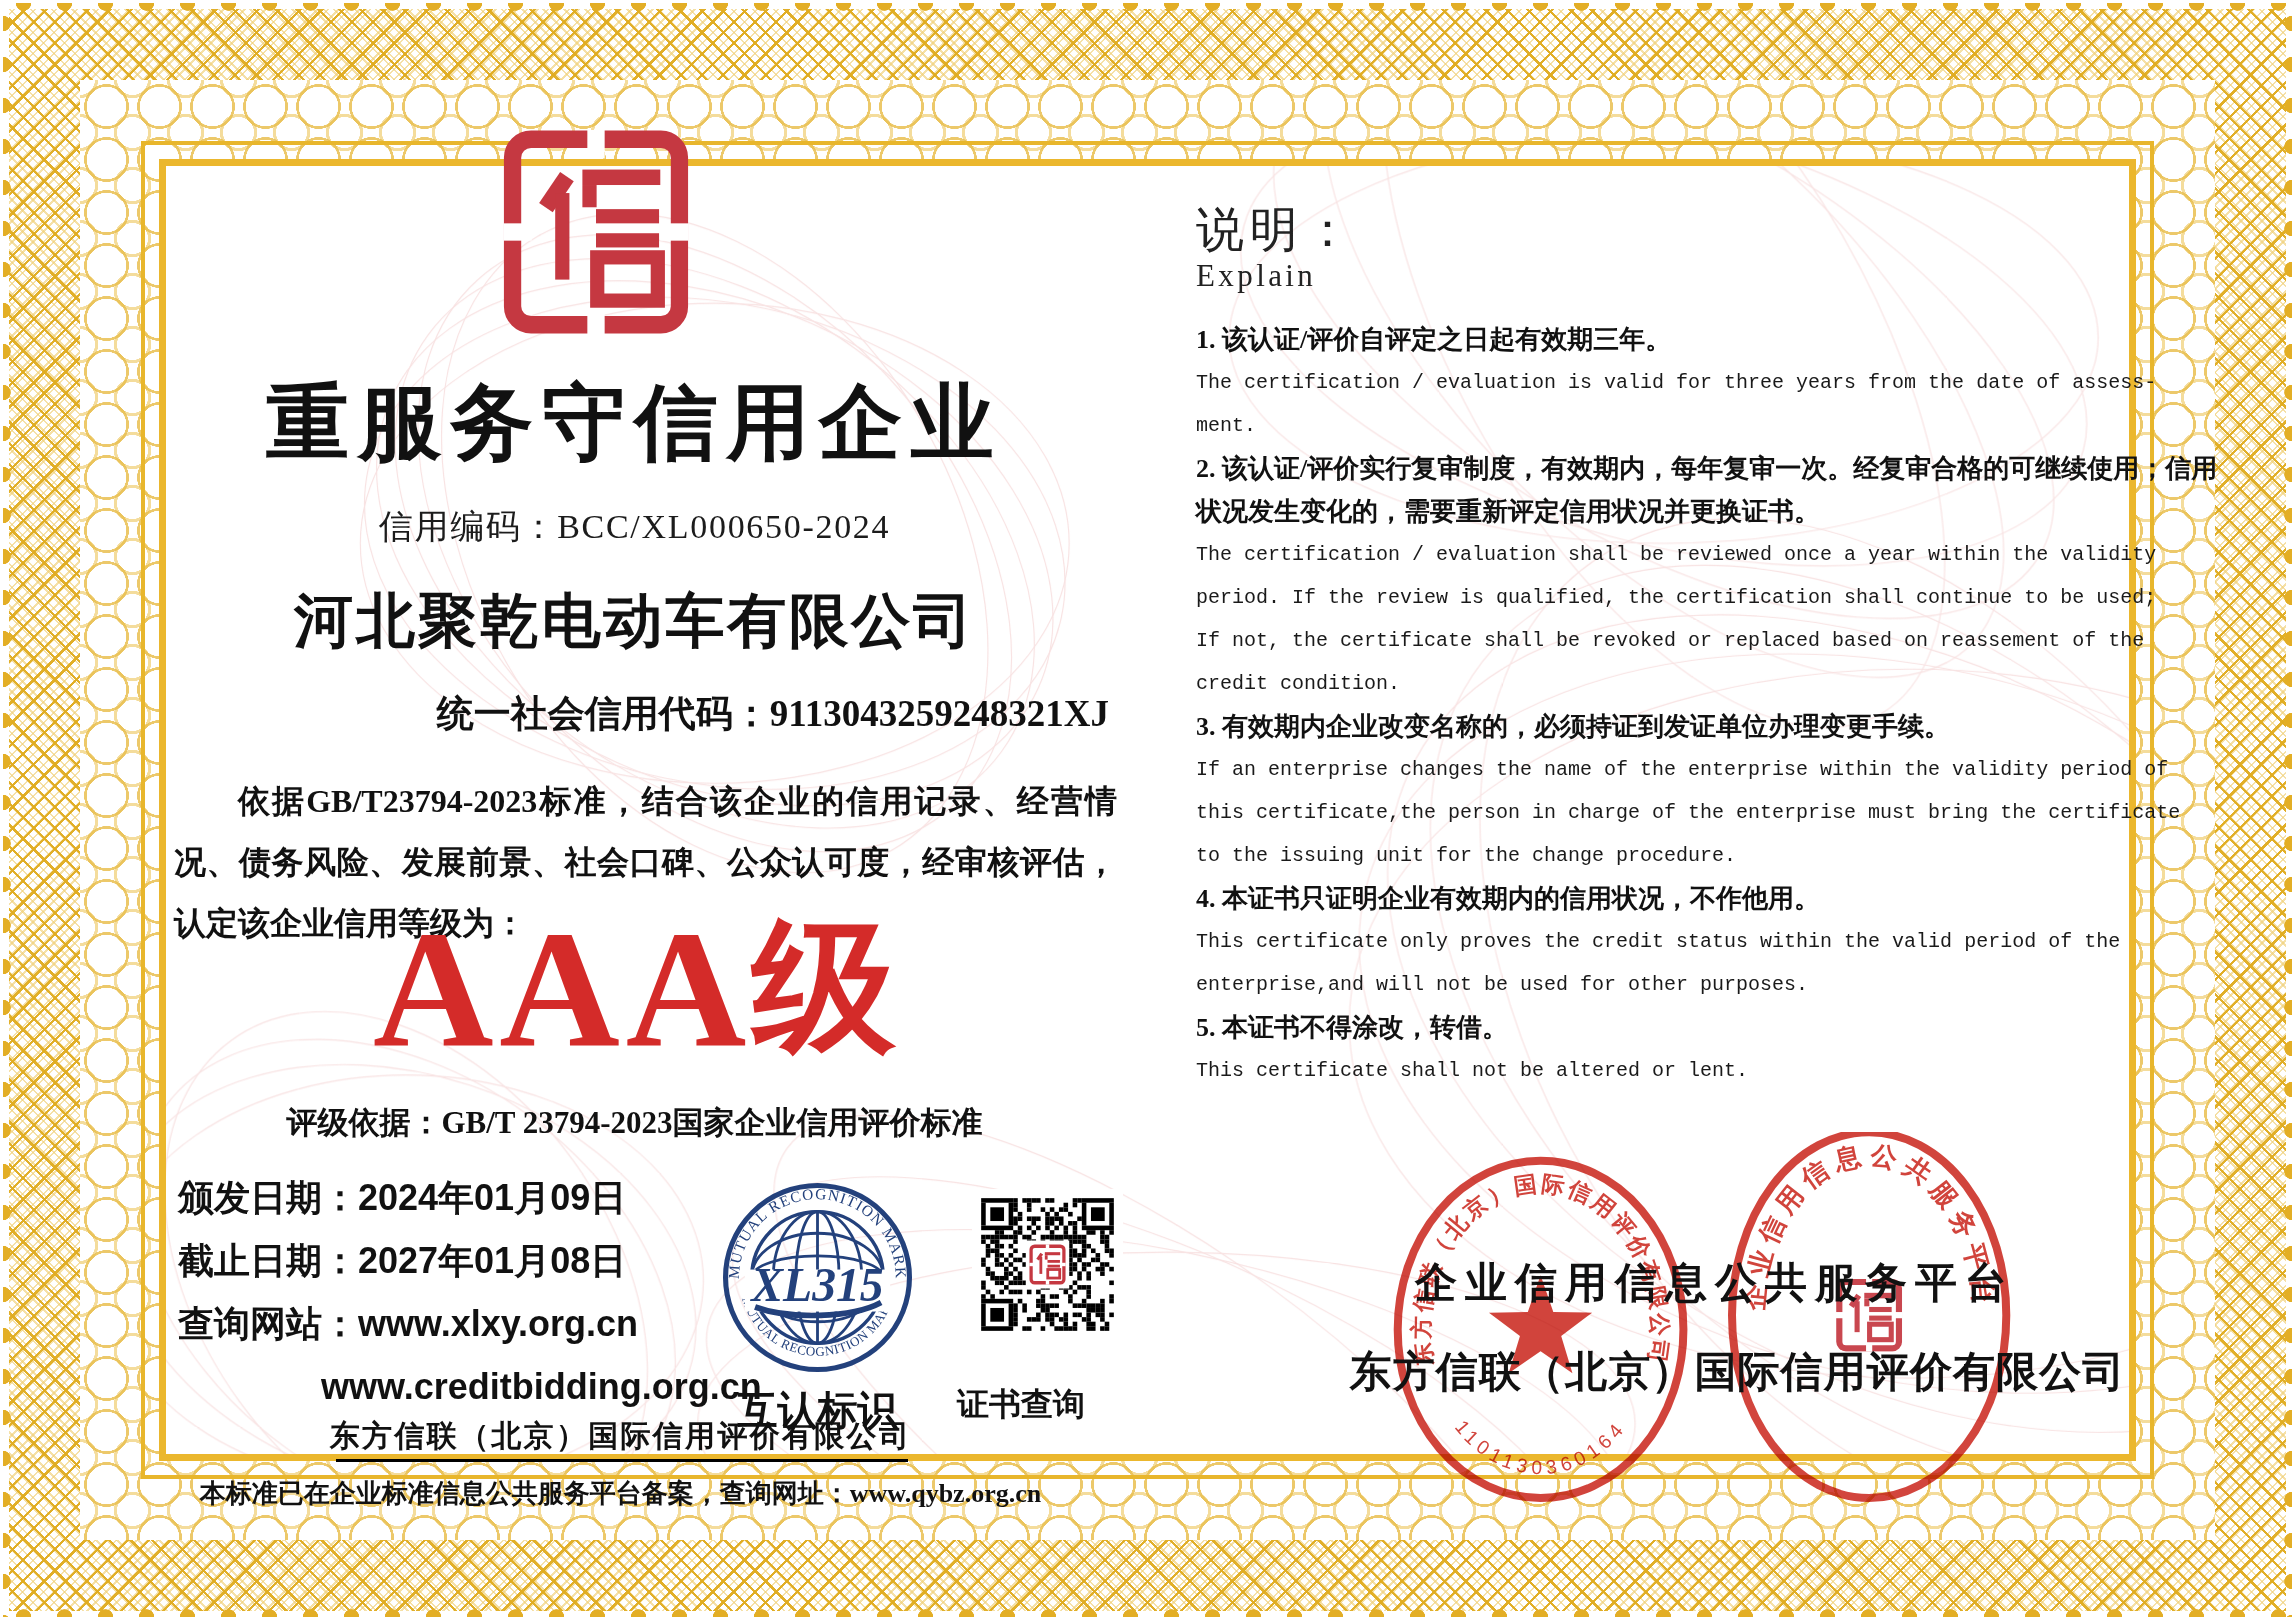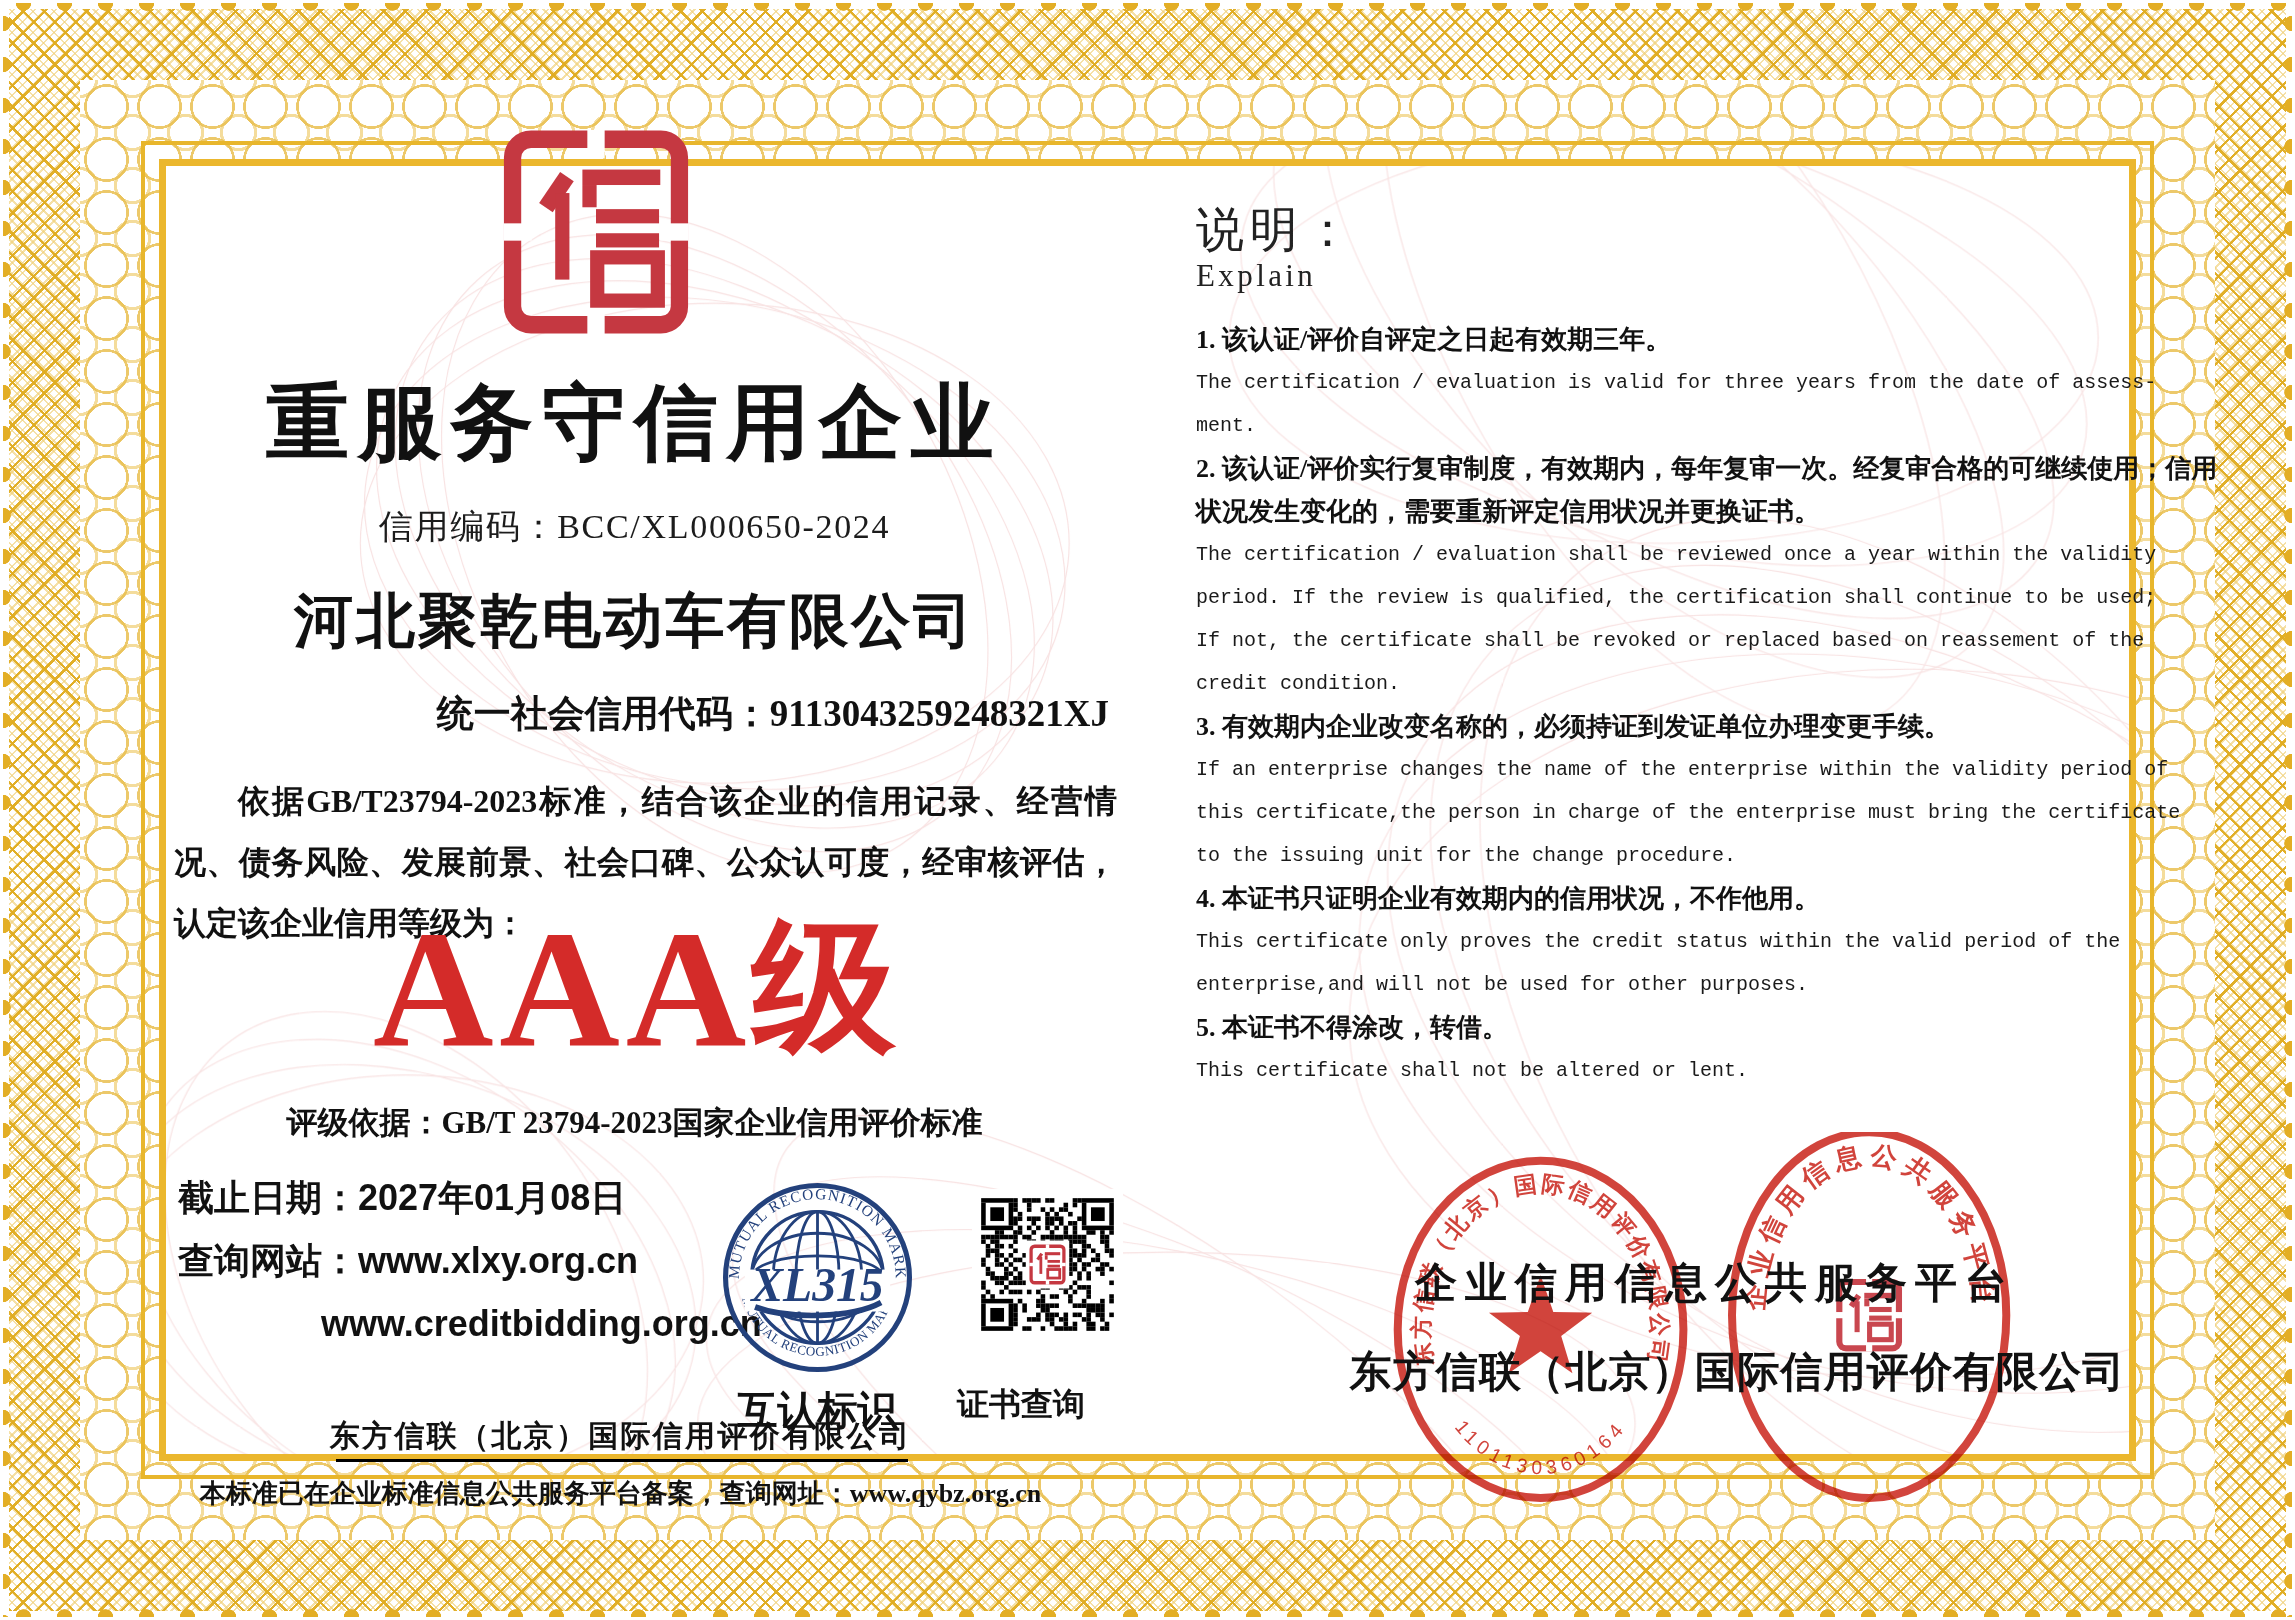--- a/index.html
+++ b/index.html
@@ -155,20 +155,23 @@
   <div class="uscc">
     <span>统一社会信用代码：</span><span>9113043259248321XJ</span>
   </div>
   <div class="para">依据GB/T23794-2023标准，结合该企业的信用记录、经营情况、债务风险、发展前景、社会口碑、公众认可度，经审核评估，认定该企业信用等级为：</div>
   <div class="grade">
     <span class="lat">AAA</span><span class="cjk">级</span>
   </div>
   <div class="basis">评级依据：GB/T 23794-2023国家企业信用评价标准</div>
 
   <div class="meta">
+    <div class="row">
+      <span>颁发日期：</span><span>2024年01月09日</span>
+    </div>
     <div class="row">
       <span>截止日期：</span><span>2027年01月08日</span>
     </div>
     <div class="row">
       <span>查询网站：</span><span>www.xlxy.org.cn</span>
     </div>
     <div class="row ind">
       <span>www.creditbidding.org.cn</span>
     </div>
   </div>

